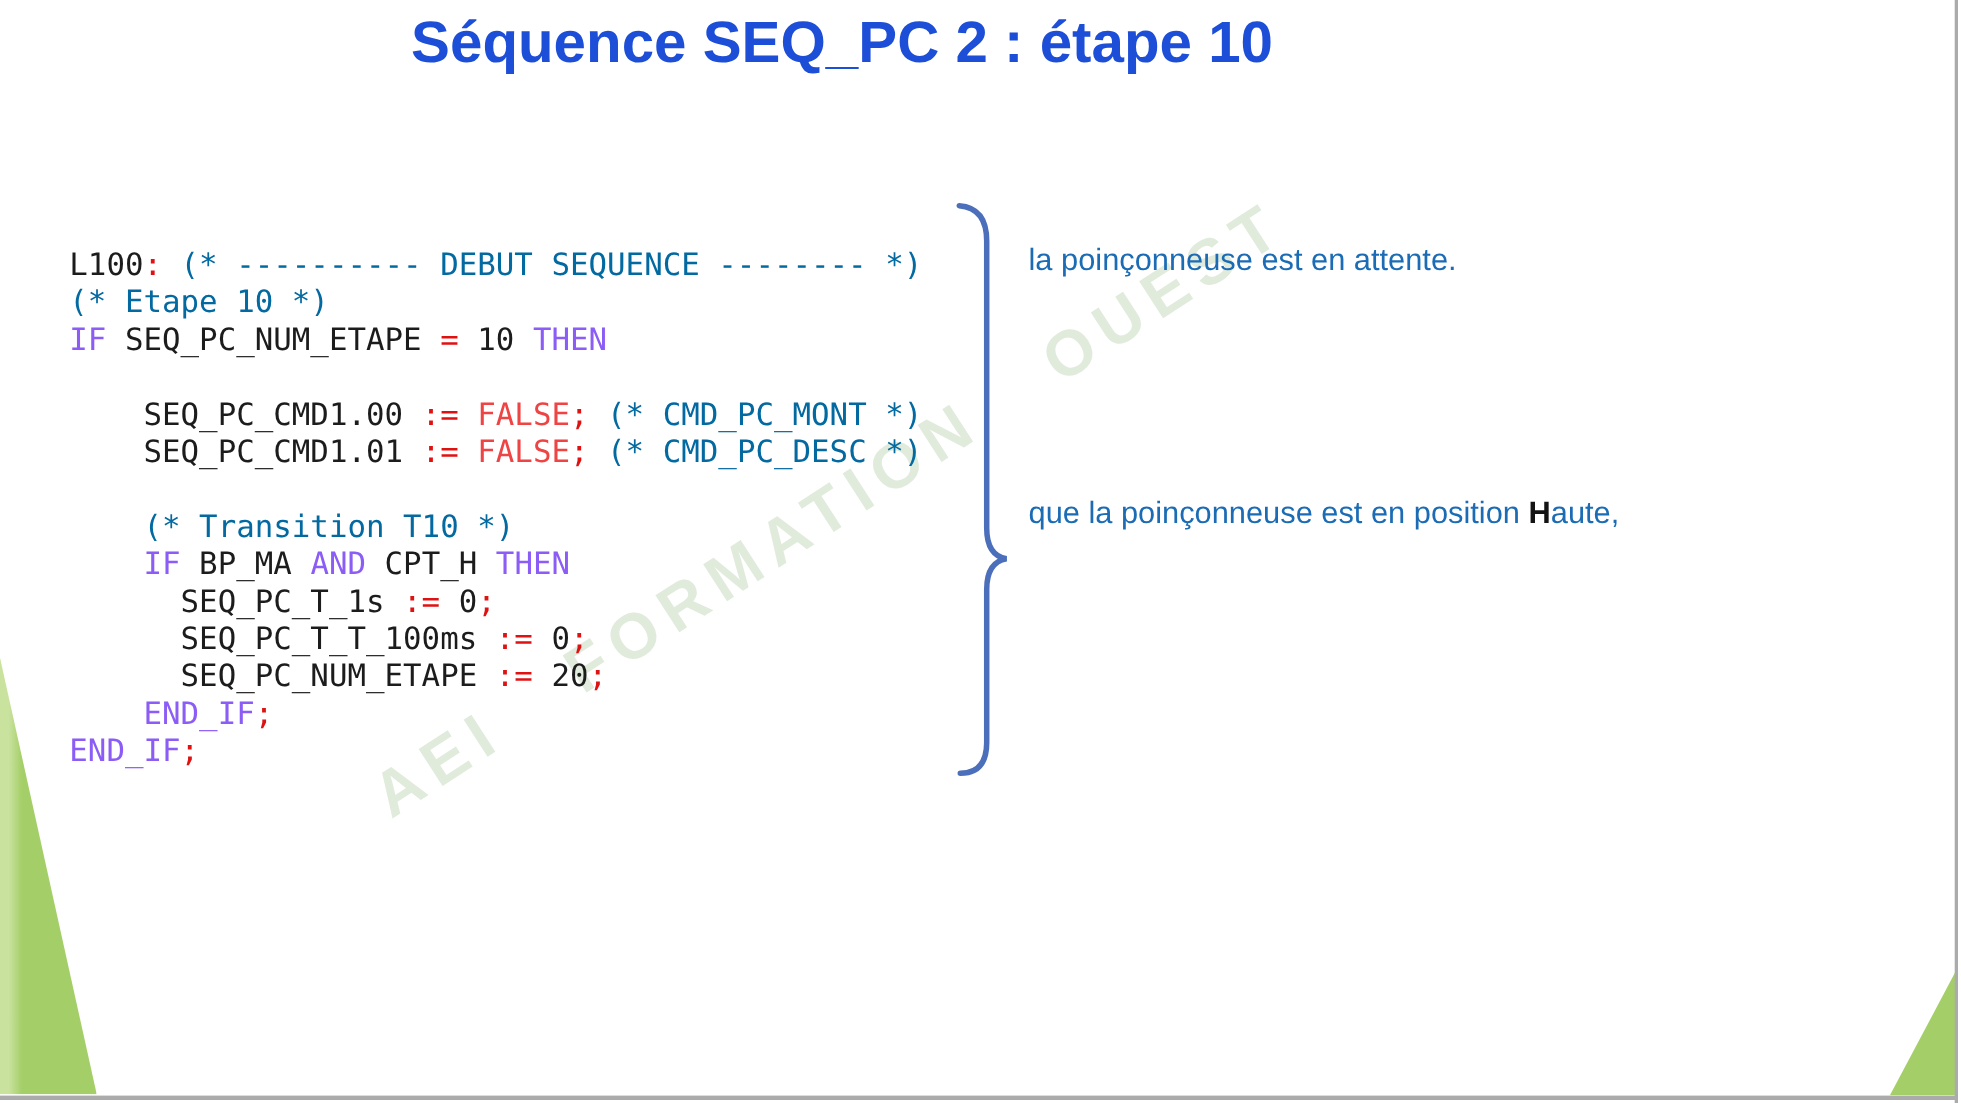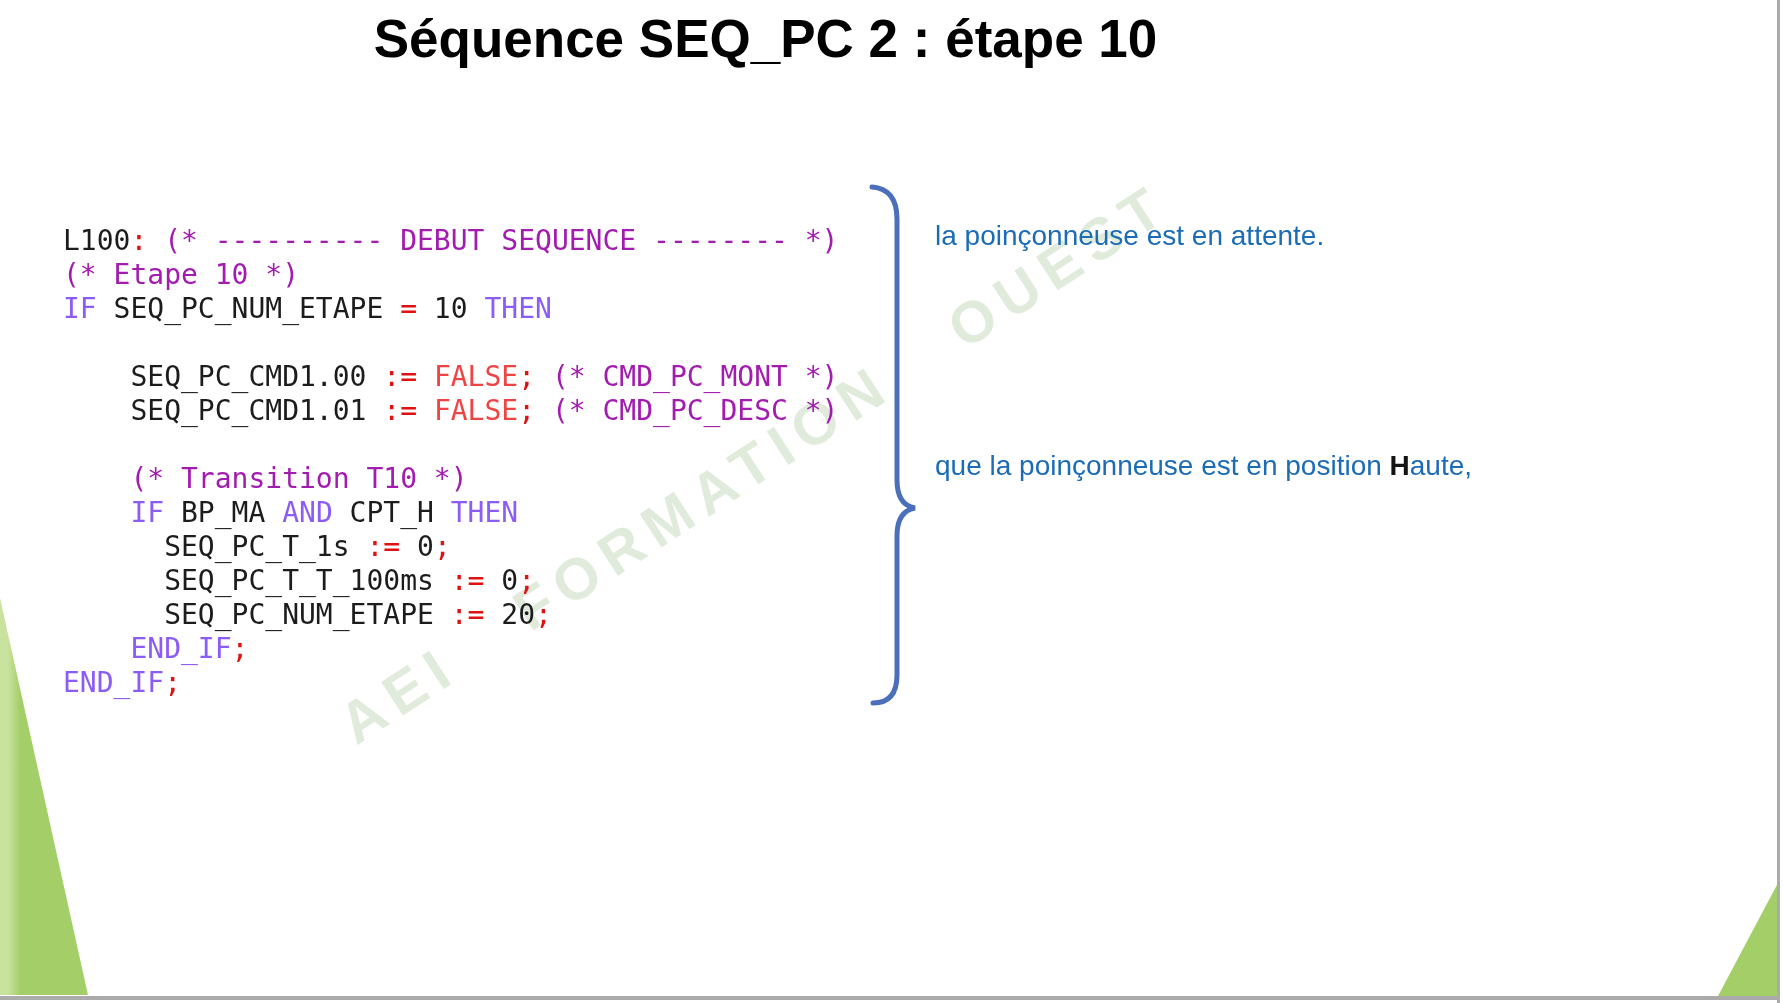--- a/index.html
+++ b/index.html
@@ -3,41 +3,41 @@
 <meta charset="utf-8">
 <style>
   html,body{margin:0;padding:0;}
   body{
     width:1783px;height:1003px;position:relative;overflow:hidden;
     background:#ffffff;font-family:"Liberation Sans",sans-serif;
   }
   
   .slide-title{
     position:absolute;top:8px;left:0;width:1531px;text-align:center;
-    font-size:53px;font-weight:bold;letter-spacing:0px;color:#000000;
+    font-size:53px;font-weight:bold;letter-spacing:0px;color:#1d4ed8;
   }
   
   .watermark{
     position:absolute;left:345px;top:695px;width:1000px;
     transform:rotate(-33deg);transform-origin:left center;
     font-size:58px;font-weight:600;letter-spacing:10px;word-spacing:55px;
     color:rgba(173,203,162,0.38);white-space:nowrap;pointer-events:none;
   }
   
   .code-block{
     position:absolute;left:63px;top:224px;
     font-family:"DejaVu Sans Mono",monospace;font-size:28px;line-height:34px;
     white-space:pre;color:#1c1c1c;
   }
   .code-block .cl{height:34px;}
   .s-d  {color:#1c1c1c;margin-top:40px;}
   .s-kw {color:#8b5cf6;}
   .s-op {color:#df1111;}
   .s-lit{color:#ef4444;}
-  .s-cm {color:#a21caf;}
+  .s-cm {color:#0369a1;}
   
   .brace-svg{position:absolute;left:855px;top:175px;}
   
   .note{position:absolute;left:935px;font-size:28px;line-height:39px;color:#1b6cb5;}
   .note-intro{top:216px;}
   .note-detail{top:446px;}
   .note .cl{height:39px;white-space:pre;}
   .s-blue{color:#1b6cb5;}
   .s-boldblack{color:#141414;font-weight:bold;}
   .s-green{color:#74a03c;}

